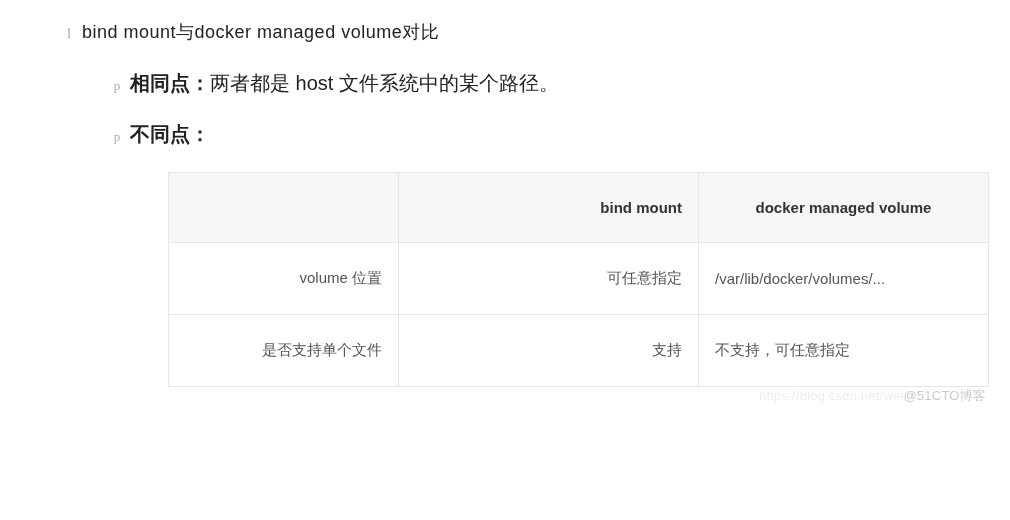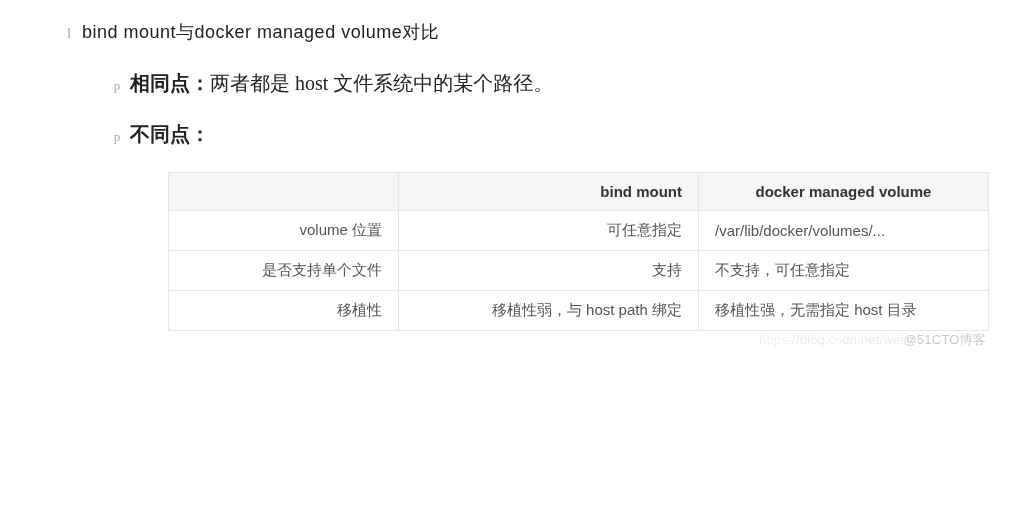--- a/index.html
+++ b/index.html
@@ -53,38 +53,37 @@
     text-align: center;
     line-height: 22px;
   }
   .sub-text {
     font-size: 20px;
     font-weight: 700;
     color: #222;
   }
   .sub-text .normal {
     font-weight: 400;
-    font-family: Liberation Serif, serif;
   }
 
   
   .tbl-wrap {
     margin-left: 128px;
     margin-right: 30px;
   }
   table.cmp {
     border-collapse: collapse;
     width: 820px;
     table-layout: fixed;
     font-size: 15px;
     color: #555;
   }
   table.cmp th, table.cmp td {
     border: 1px solid #e6e6e6;
-    padding: 10px 16px;
+    padding: 26px 16px;
     text-align: right;
     vertical-align: middle;
   }
   table.cmp thead th {
     background: #f6f6f6;
     font-weight: 700;
     color: #333;
     text-align: right;
   }
   table.cmp thead th.dv {
@@ -148,25 +147,20 @@
         <tr>
           <td>volume 位置</td>
           <td>可任意指定</td>
           <td class="dv">/var/lib/docker/volumes/...</td>
         </tr>
         <tr>
           <td>是否支持单个文件</td>
           <td>支持</td>
           <td class="dv">不支持，可任意指定</td>
         </tr>
-        <tr>
-          <td>移植性</td>
-          <td>移植性弱，与 host path 绑定</td>
-          <td class="dv">移植性强，无需指定 host 目录</td>
-        </tr>
       </tbody>
     </table>
   </div>
 
   <div class="wm">
     <span class="faint">https://blog.csdn.net/wei</span><span>@51CTO博客</span>
   </div>
 
 </div>
 

